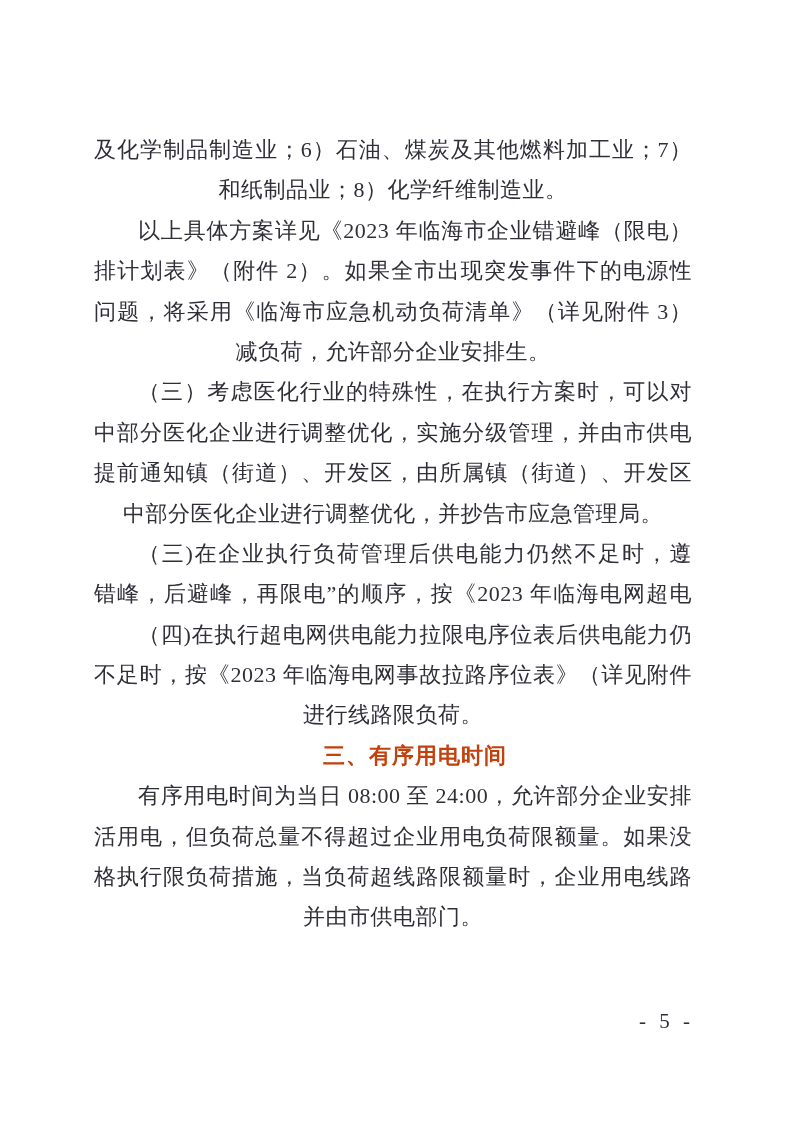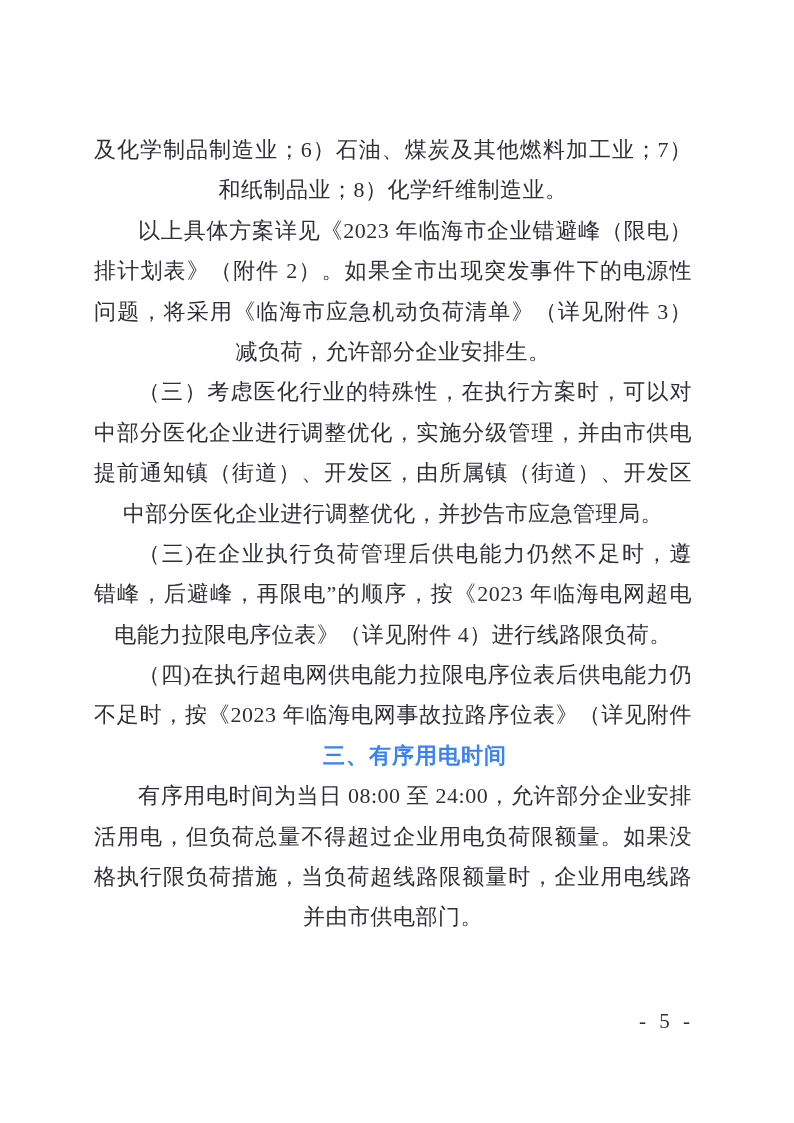--- a/index.html
+++ b/index.html
@@ -36,21 +36,21 @@
   .line.full {
     text-align: justify;
     text-align-last: justify;
   }
   .line.indent {
     text-indent: 44px;
   }
   .line.heading {
     font-family: "Liberation Sans", "DejaVu Sans", sans-serif;
     font-weight: 700;
-    color: #3b82f6;
+    color: #c2410c;
     letter-spacing: 1px;
   }
   .page-number {
     position: absolute;
     top: 1006px;
     right: 100px;
     font-size: 21px;
     line-height: 30px;
     color: #2f2f38;
     letter-spacing: 4px;
@@ -72,24 +72,24 @@
     <p class="line full">问题，将采用《临海市应急机动负荷清单》（详见附件 3）实行</p>
     <p class="line">减负荷，允许部分企业安排生。</p>
 
     <p class="line full indent">（三）考虑医化行业的特殊性，在执行方案时，可以对方案</p>
     <p class="line full">中部分医化企业进行调整优化，实施分级管理，并由市供电部门</p>
     <p class="line full">提前通知镇（街道）、开发区，由所属镇（街道）、开发区落实</p>
     <p class="line">中部分医化企业进行调整优化，并抄告市应急管理局。</p>
 
     <p class="line full indent">（三)在企业执行负荷管理后供电能力仍然不足时，遵循“先</p>
     <p class="line full">错峰，后避峰，再限电”的顺序，按《2023 年临海电网超电网供</p>
-    <p class="line">电能力拉限电序位表》（详见附件 4）进行线路限负荷。</p>
 
     <p class="line full indent">（四)在执行超电网供电能力拉限电序位表后供电能力仍然</p>
     <p class="line full">不足时，按《2023 年临海电网事故拉路序位表》（详见附件 5）</p>
+    <p class="line">进行线路限负荷。</p>
 
     <p class="line indent heading">三、有序用电时间</p>
 
     <p class="line full indent">有序用电时间为当日 08:00 至 24:00，允许部分企业安排生</p>
     <p class="line full">活用电，但负荷总量不得超过企业用电负荷限额量。如果没有严</p>
     <p class="line full">格执行限负荷措施，当负荷超线路限额量时，企业用电线路将会</p>
     <p class="line">并由市供电部门。</p>
 
   </main>
 

